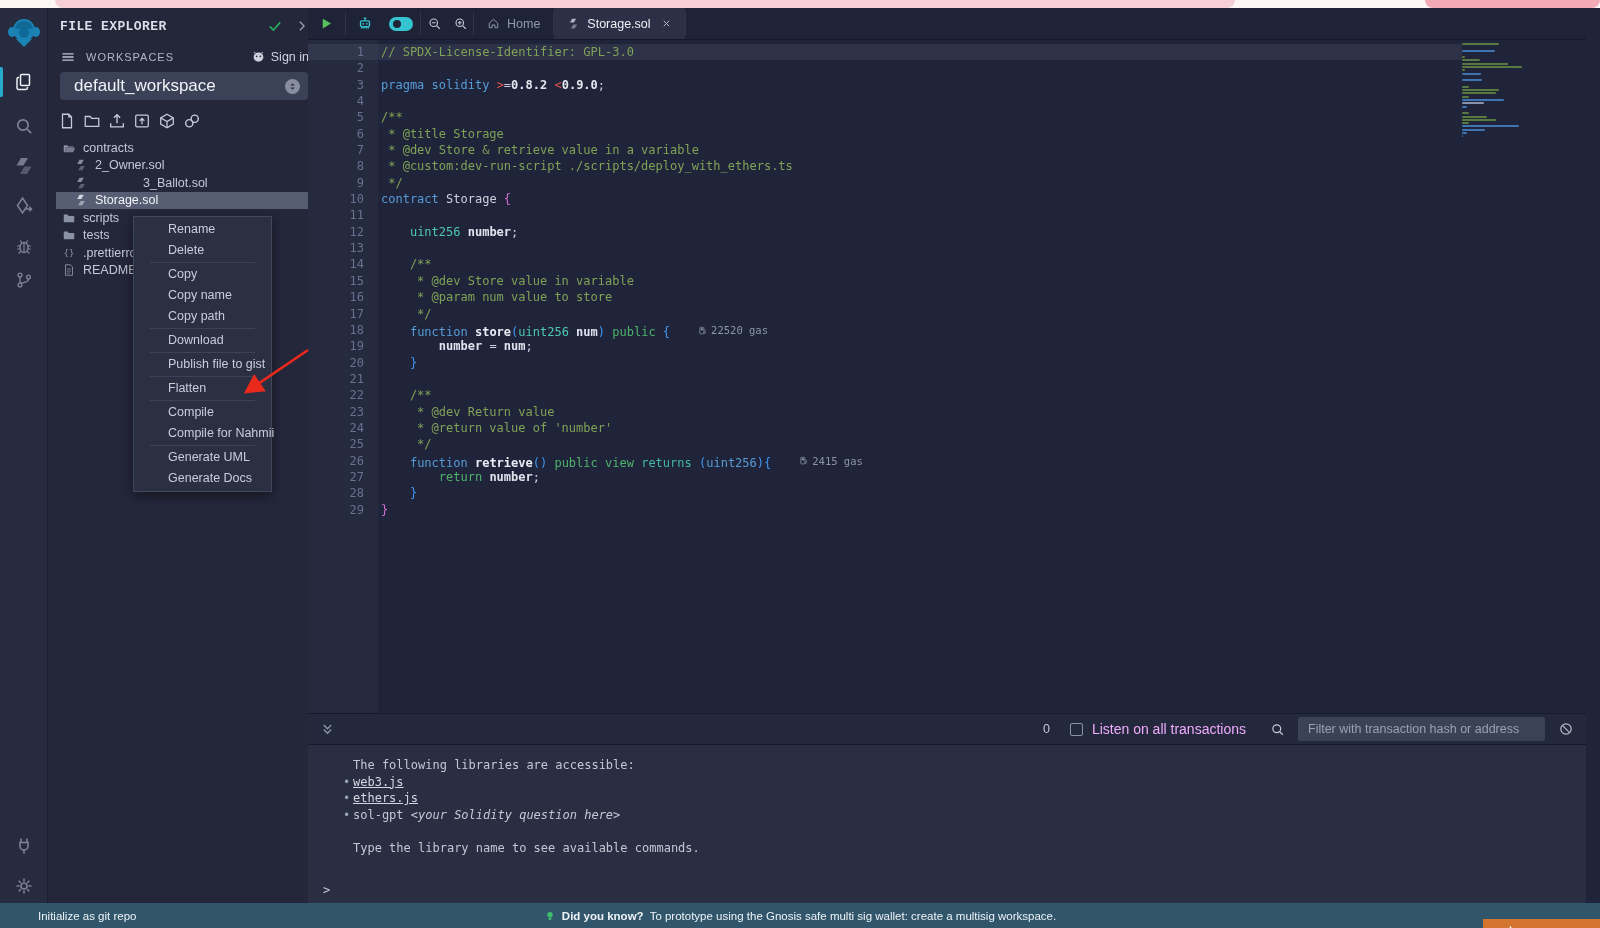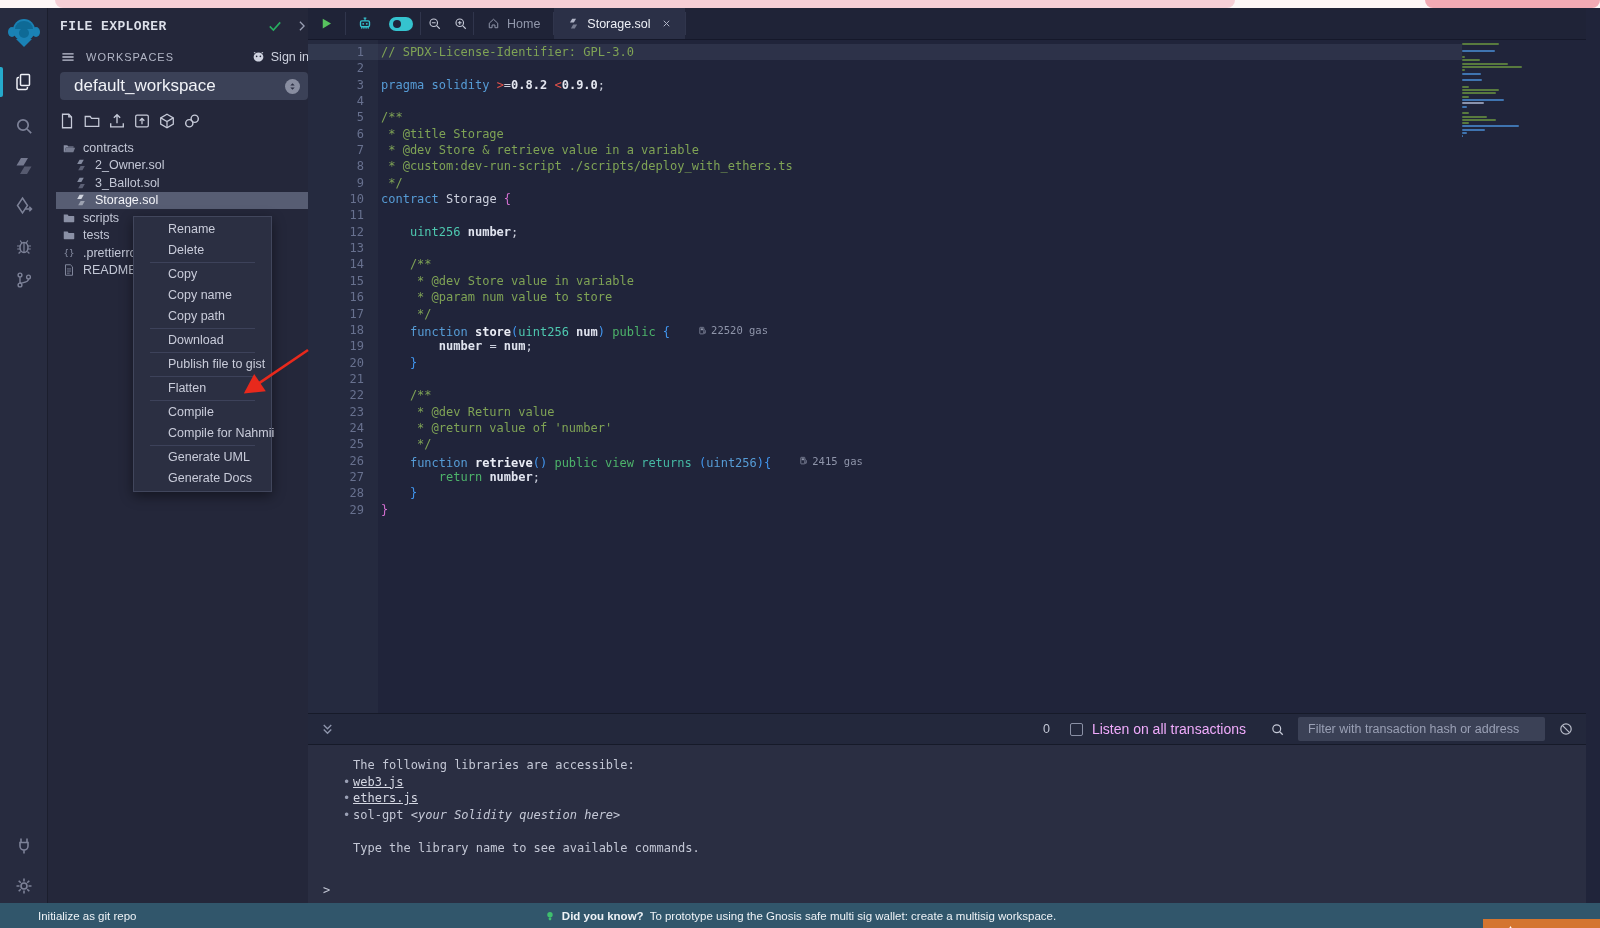--- a/index.html
+++ b/index.html
@@ -331,21 +331,21 @@
         </div>
         <div class="tree-row" style="padding-left: 26px;">
           <span class="icon">
             <svg viewBox="0 0 20 20">
               <path d="M8 2.5 h6 l-3.5 6 h-6 Z" fill="currentColor" opacity="0.95"></path>
               <path d="M12 17.5 h-6 l3.5 -6 h6 Z" fill="currentColor" opacity="0.55"></path>
             </svg>
           </span>
           <span class="lbl">2_Owner.sol</span>
         </div>
-        <div class="tree-row" style="padding-left: 26px;">
+        <div class="tree-row" style="padding-left: 26px; gap: 48px;">
           <span class="icon">
             <svg viewBox="0 0 20 20">
               <path d="M8 2.5 h6 l-3.5 6 h-6 Z" fill="currentColor" opacity="0.95"></path>
               <path d="M12 17.5 h-6 l3.5 -6 h6 Z" fill="currentColor" opacity="0.55"></path>
             </svg>
           </span>
           <span class="lbl">3_Ballot.sol</span>
         </div>
         <div class="tree-row selected" style="padding-left: 26px;">
           <span class="icon">

